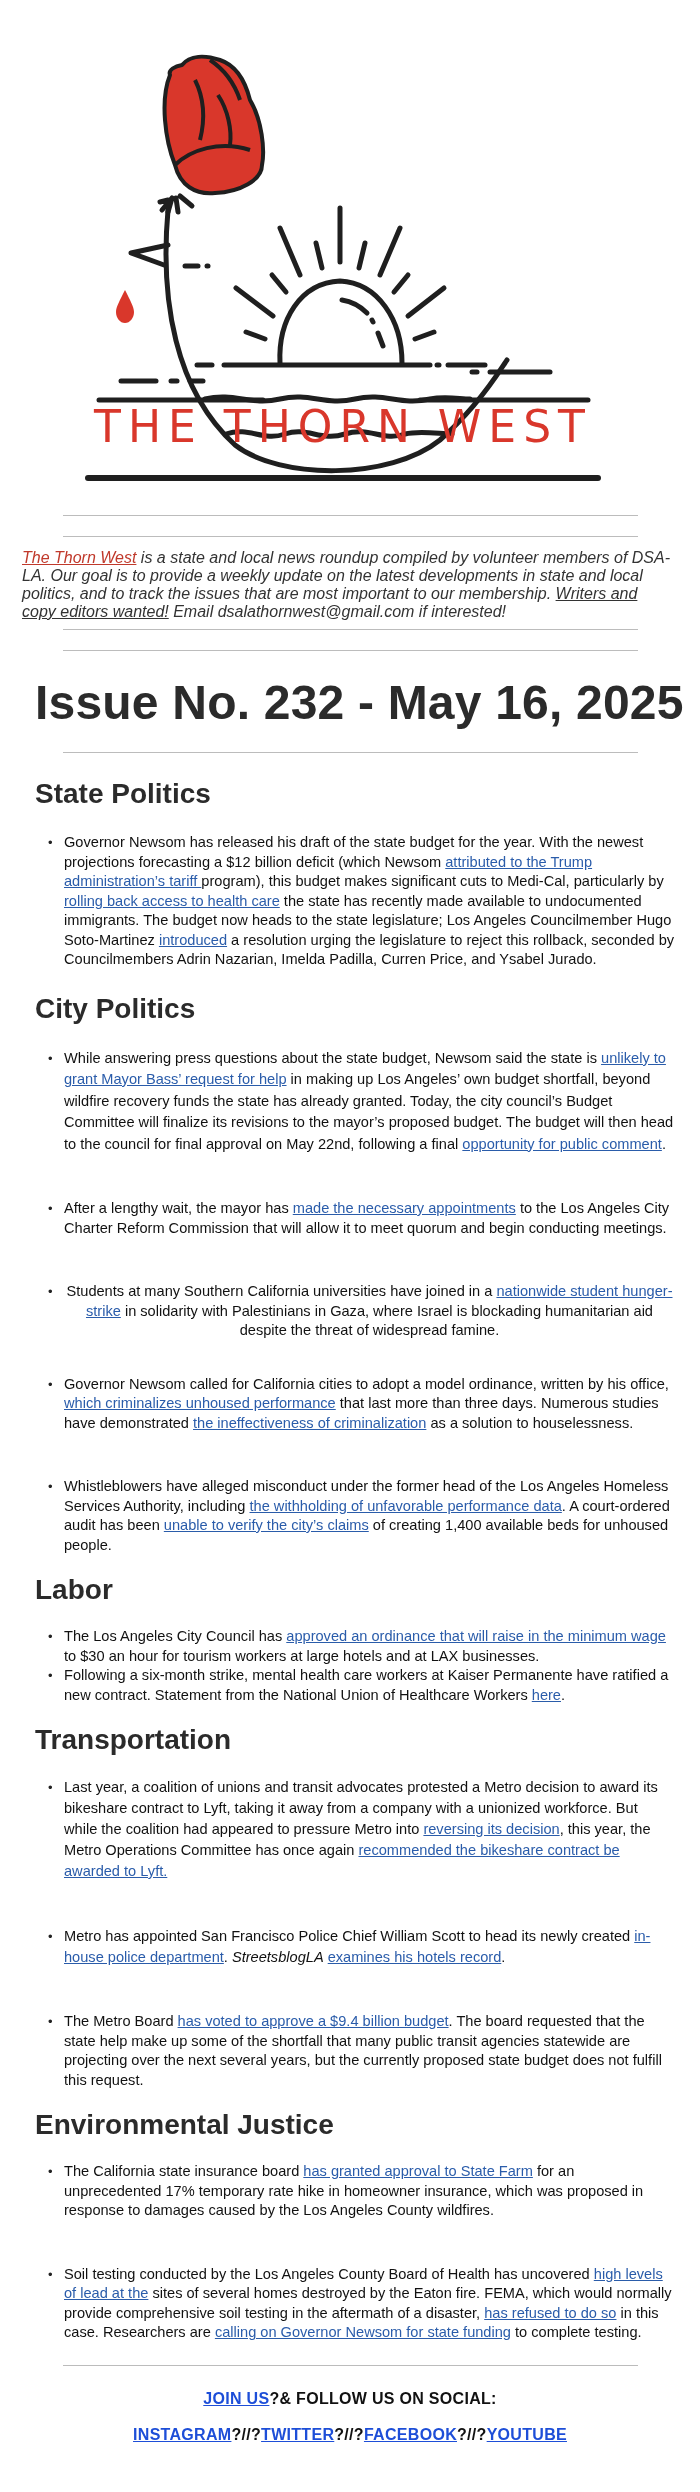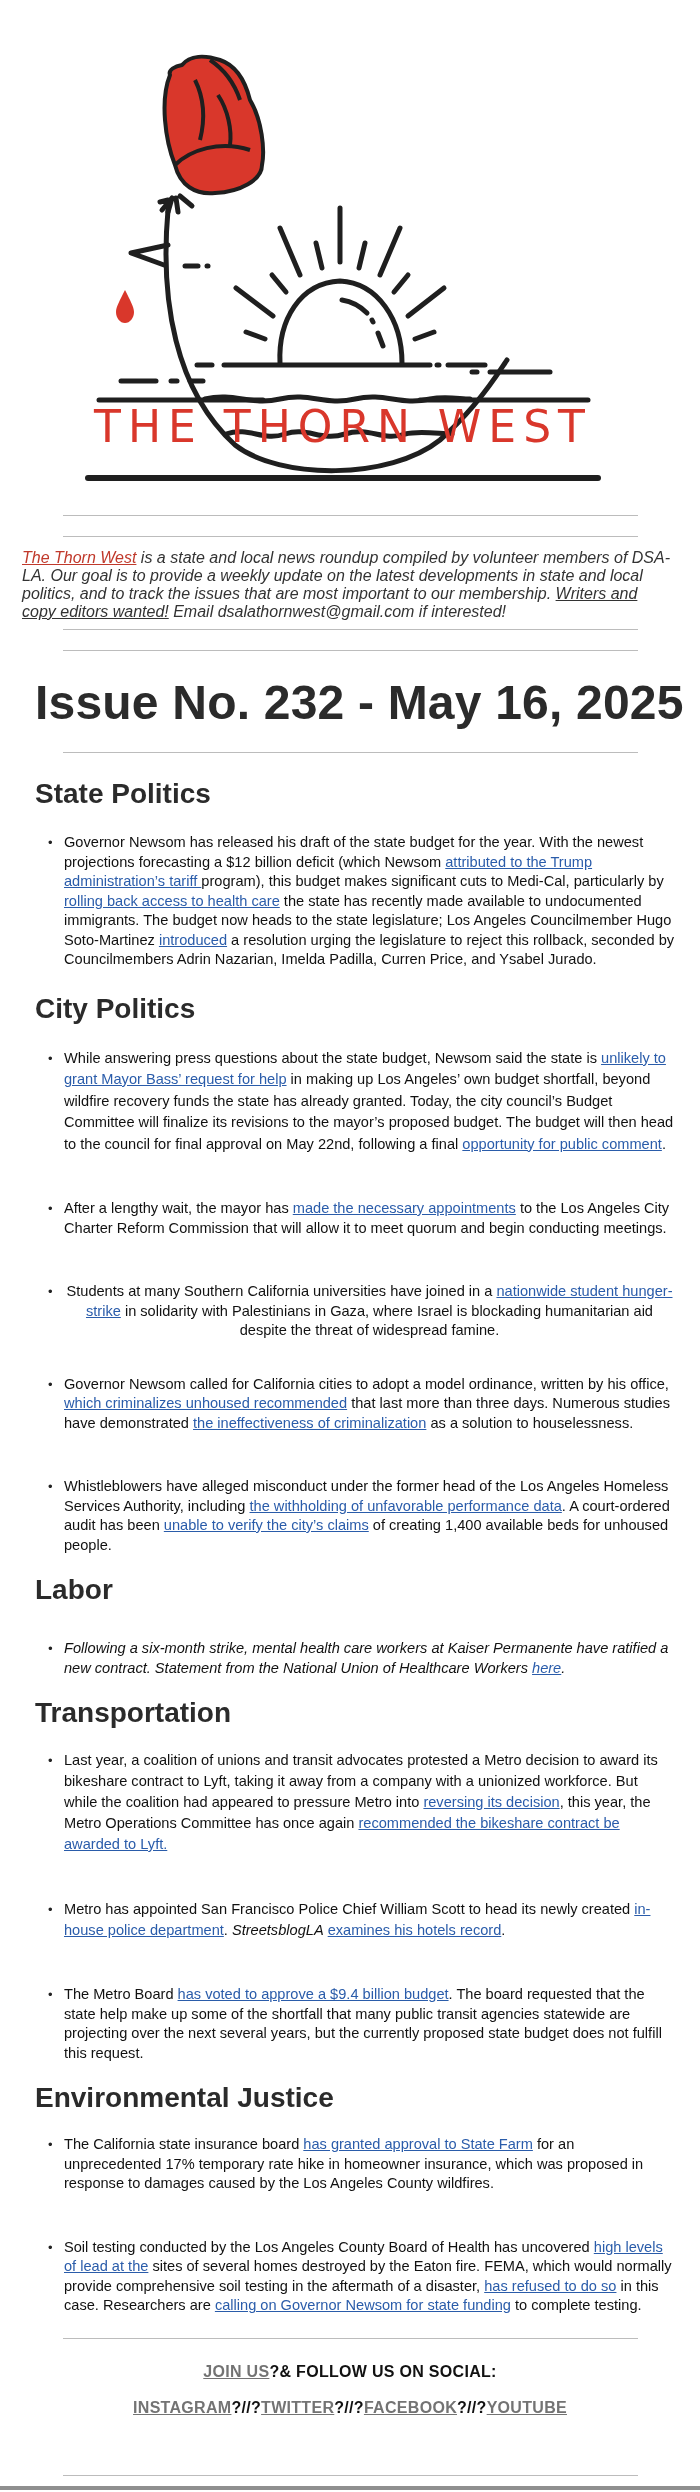--- a/index.html
+++ b/index.html
@@ -11,21 +11,21 @@
   .intro { padding: 0 27px 0 22px; font-style: italic; font-size: 16px; line-height: 18px; color: #333; margin: 0; }
   .intro a.brand { color: #c0392b; text-decoration: underline; }
   .intro a.dark { color: #333; text-decoration: underline; }
   .issue-title { font-size: 48px; font-weight: bold; color: #2b2b2b; margin: 0; padding-left: 35px; letter-spacing: 0.2px; }
   h2.sec { font-size: 28px; font-weight: bold; color: #2b2b2b; margin: 0; padding-left: 35px; line-height: 34px; }
   ul.items { margin: 0; padding: 0 25px 0 64px; list-style: none; }
   ul.items li { position: relative; font-size: 14.6px; line-height: 19.5px; color: #111; margin-top: 16px; }
   ul.items li::before { content: "\2022"; position: absolute; left: -16px; top: 0; font-size: 13px; color: #222; }
   ul.items a { color: #2a5caa; text-decoration: underline; }
   .social { text-align: center; font-weight: bold; font-size: 16px; color: #111; letter-spacing: 0.3px; }
-  .social a { color: #737373; text-decoration: underline; }
+  .social a { color: #1d4ed8; text-decoration: underline; }
   .footer-bar { height: 4px; background: #8f8f8f; }
   .footer { font-size: 11px; color: #333; padding: 10px 10px 0 10px; line-height: 14px; }
   .footer a { color: #1e3a8a; }
 </style>
 </head>
 <body>
 
 <div class="page">
 
   <div class="logo-wrap">
@@ -128,29 +128,30 @@
   <div style="height:6px"></div>
   <ul class="items">
     <li style="line-height:21.5px;"><span>While answering press questions about the state budget, Newsom said the state is </span><a href="#">unlikely to grant Mayor Bass’ request for help</a><span> in making up Los Angeles’ own budget shortfall, beyond wildfire recovery funds the state has already granted. Today, the city council’s Budget Committee will finalize its revisions to the mayor’s proposed budget. The budget will then head to the council for final approval on May 22nd, following a final </span><a href="#">opportunity for public comment</a><span>.</span></li>
     <li style="margin-top:44px; line-height:19.5px;"><span>After a lengthy wait, the mayor has </span><a href="#">made the necessary appointments</a><span> to the Los Angeles City Charter Reform Commission that will allow it to meet quorum and begin conducting meetings.</span></li>
     <li style="margin-top:44px; line-height:19.5px;text-align:center;"><span>Students at many Southern California universities have joined in a </span><a href="#">nationwide student hunger-strike</a><span> in solidarity with Palestinians in Gaza, where Israel is blockading humanitarian aid despite the threat of widespread famine.</span></li>
   </ul>
 
   <div style="height:14px"></div>
   <div style="height:4px"></div>
   <ul class="items">
-    <li><span>Governor Newsom called for California cities to adopt a model ordinance, written by his office, </span><a href="#">which criminalizes unhoused recommended</a><span> that last more than three days. Numerous studies have demonstrated </span><a href="#">the ineffectiveness of criminalization</a><span> as a solution to houselessness.</span></li>
+    <li><span>Governor Newsom called for California cities to adopt a model ordinance, written by his office, </span><a href="#">which criminalizes unhoused performance</a><span> that last more than three days. Numerous studies have demonstrated </span><a href="#">the ineffectiveness of criminalization</a><span> as a solution to houselessness.</span></li>
     <li style="margin-top:44px;"><span>Whistleblowers have alleged misconduct under the former head of the Los Angeles Homeless Services Authority, including </span><a href="#">the withholding of unfavorable performance data</a><span>. A court-ordered audit has been </span><a href="#">unable to verify the city’s claims</a><span> of creating 1,400 available beds for unhoused people.</span></li>
   </ul>
 
   <div style="height:18px"></div>
   <h2 class="sec">Labor</h2>
   <div style="height:4px"></div>
   <ul class="items">
-    <li style="margin-top:28px;font-style:italic;"><span>Following a six-month strike, mental health care workers at Kaiser Permanente have ratified a new contract. Statement from the National Union of Healthcare Workers </span><a href="#">here</a><span>.</span></li>
+    <li><span>The Los Angeles City Council has </span><a href="#">approved an ordinance that will raise in the minimum wage</a><span> to $30 an hour for tourism workers at large hotels and at LAX businesses.</span></li>
+    <li style="margin-top:0;"><span>Following a six-month strike, mental health care workers at Kaiser Permanente have ratified a new contract. Statement from the National Union of Healthcare Workers </span><a href="#">here</a><span>.</span></li>
   </ul>
 
   <div style="height:18px"></div>
   <h2 class="sec">Transportation</h2>
   <div style="height:4px"></div>
   <ul class="items">
     <li style="line-height:21px;"><span>Last year, a coalition of unions and transit advocates protested a Metro decision to award its bikeshare contract to Lyft, taking it away from a company with a unionized workforce. But while the coalition had appeared to pressure Metro into </span><a href="#">reversing its decision</a><span>, this year, the Metro Operations Committee has once again </span><a href="#">recommended the bikeshare contract be awarded to Lyft.</a></li>
     <li style="margin-top:44px; line-height:21px;"><span>Metro has appointed San Francisco Police Chief William Scott to head its newly created </span><a href="#">in-house police department</a><span>. </span><em>StreetsblogLA</em><span> </span><a href="#">examines his hotels record</a><span>.</span></li>
     <li style="margin-top:44px;"><span>The Metro Board </span><a href="#">has voted to approve a $9.4 billion budget</a><span>. The board requested that the state help make up some of the shortfall that many public transit agencies statewide are projecting over the next several years, but the currently proposed state budget does not fulfill this request.</span></li>
   </ul>

